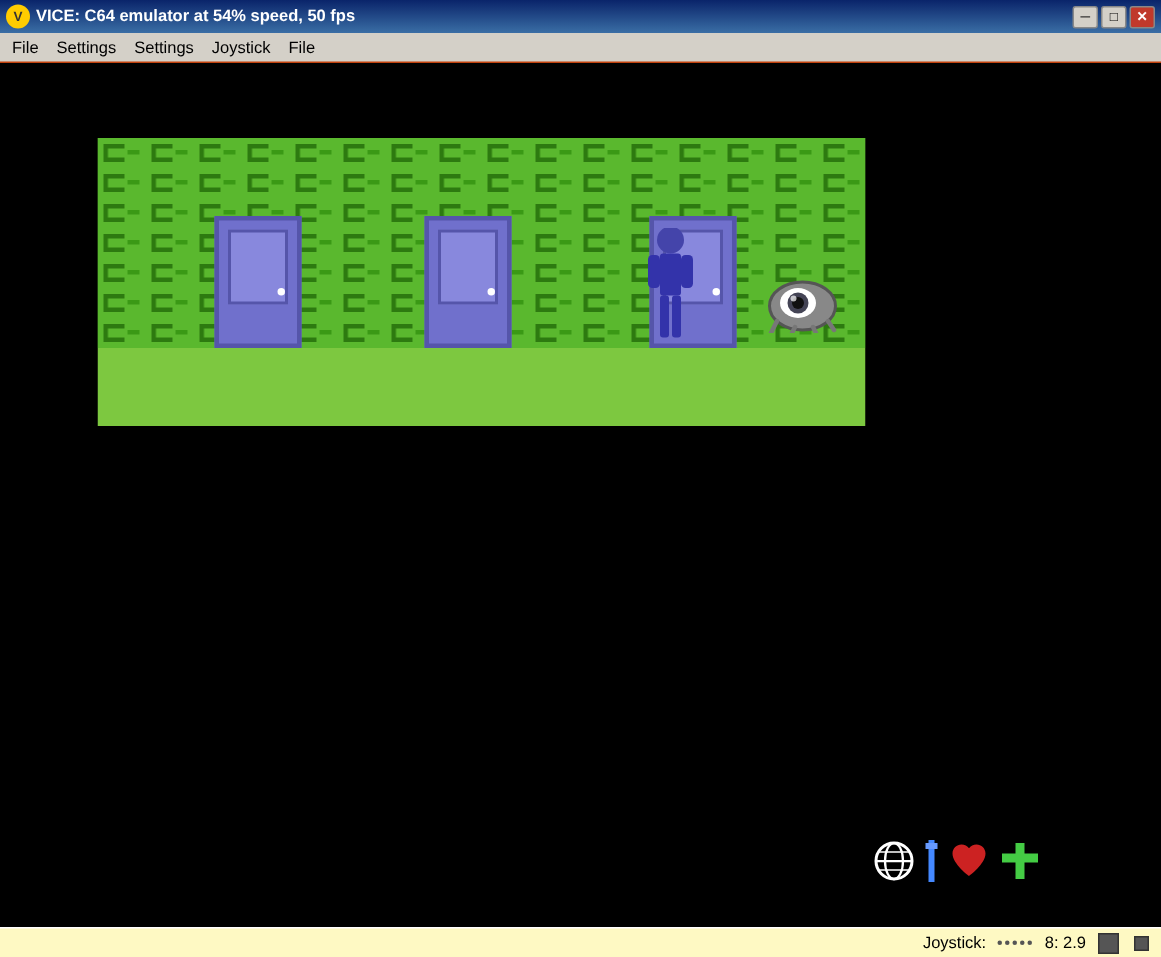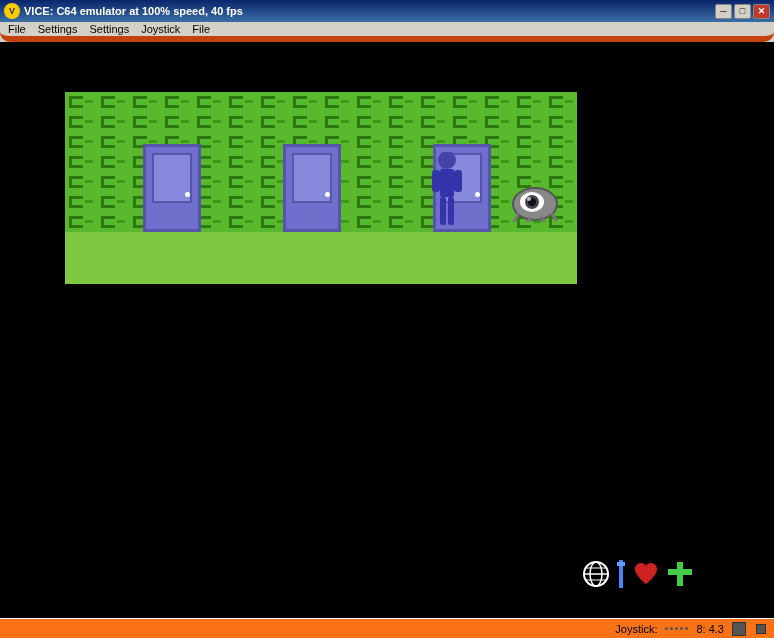--- a/index.html
+++ b/index.html
@@ -67,22 +67,21 @@
     .titlebar-btn.close { background: #c0392b; color: white; }
 
     
     .menubar {
       width: 100%;
       height: 20px;
       background: #d4d0c8;
       display: flex;
       align-items: center;
       padding: 0 2px;
-      border-bottom: 6px solid #c2410c;
-      border-radius: 10px;
+      border-bottom: 1px solid #c2410c;
     }
     .menubar-item {
       padding: 2px 6px;
       cursor: pointer;
       font-size: 11px;
       color: #000;
     }
 
     
     .main-area {
@@ -180,21 +179,21 @@
       right: 80px;
       display: flex;
       align-items: center;
       gap: 6px;
     }
 
     
     .statusbar {
       width: 774px;
       height: 20px;
-      background: #f97316;
+      background: #fef9c3;
       border-top: 1px solid #fff;
       position: absolute;
       bottom: 0;
       display: flex;
       align-items: center;
       justify-content: flex-end;
       padding: 0 8px;
       gap: 8px;
     }
     .statusbar-text {
@@ -227,21 +226,21 @@
     }
   </style>
 </head>
 <body>
 
 <div class="titlebar">
   <div class="titlebar-left">
     <div class="titlebar-icon">
       <span>V</span>
     </div>
-    <span>VICE: C64 emulator at 100% speed, 40 fps</span>
+    <span>VICE: C64 emulator at 54% speed, 50 fps</span>
   </div>
   <div class="titlebar-buttons">
     <div class="titlebar-btn minimize">─</div>
     <div class="titlebar-btn maximize">□</div>
     <div class="titlebar-btn close">✕</div>
   </div>
 </div>
 
 <div class="menubar">
   <div class="menubar-item">File</div>
@@ -355,16 +354,16 @@
 
 <div class="statusbar">
   <span class="statusbar-text">Joystick:</span>
   <div class="joystick-dots">
     <div class="joystick-dot"></div>
     <div class="joystick-dot"></div>
     <div class="joystick-dot"></div>
     <div class="joystick-dot"></div>
     <div class="joystick-dot"></div>
   </div>
-  <span class="statusbar-text">8: 4.3</span>
+  <span class="statusbar-text">8: 2.9</span>
   <div class="joystick-indicator"></div>
   <div class="joystick-btn"></div>
 </div>
 
 </body></html>

